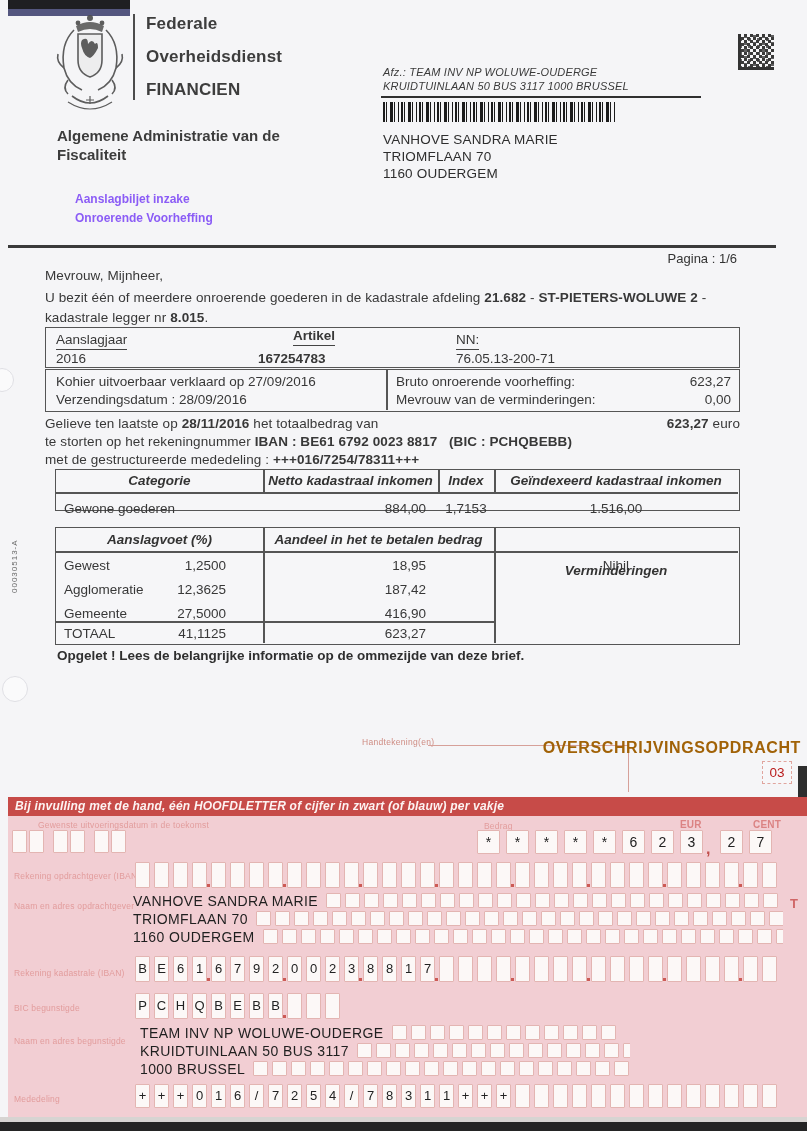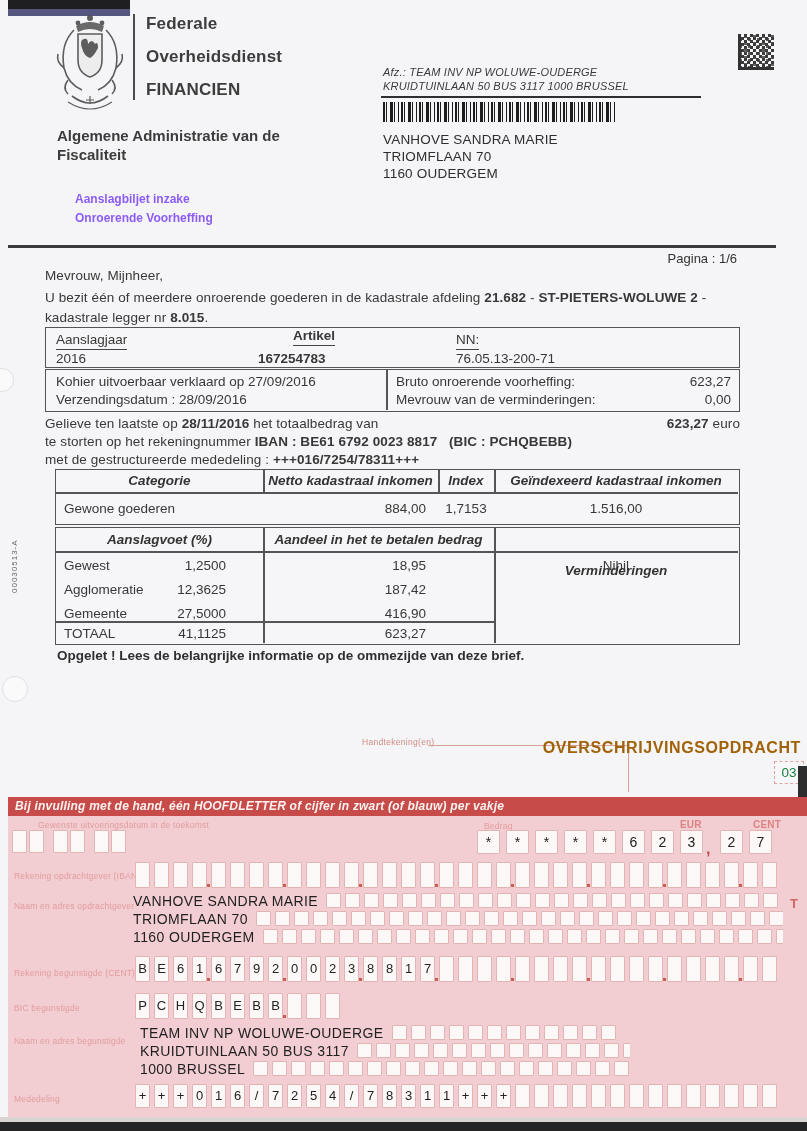--- a/index.html
+++ b/index.html
@@ -39,21 +39,21 @@
   .hdr-it{font-weight:bold;font-style:italic;font-size:13.5px;color:#333;}
 
   .warning{left:57px;top:648px;font-size:13.5px;font-weight:bold;color:#2f2f2f;}
 
   
   .sig-label{left:362px;top:737px;font-size:8.5px;color:#cf8d84;letter-spacing:.3px;}
   .sig-hline{left:428px;top:745px;width:200px;height:1px;background:#d6a099;}
   .sig-vline{left:628px;top:745px;width:1px;height:47px;background:#d6a099;}
   .transfer-title{right:6px;top:739px;font-size:16px;font-weight:bold;color:#a16207;letter-spacing:.6px;}
   .code03{left:762px;top:761px;width:30px;height:23px;border:1px dashed #e0a59e;box-sizing:border-box;
-          text-align:center;line-height:21px;font-size:13.5px;color:#15803d;background:rgba(255,255,255,.25);margin-left:12px;}
+          text-align:center;line-height:21px;font-size:13.5px;color:#b91c1c;background:rgba(255,255,255,.25);}
   .right-mark{left:798px;top:766px;width:9px;height:42px;background:#2e2e2e;}
 
   
   .form{left:8px;top:797px;width:799px;height:321px;background:#f2ced3;}
   .banner{position:absolute;left:0;top:0;width:799px;height:19px;background:#c74b48;}
   .banner-text{position:absolute;left:7px;top:2px;font-size:12px;font-weight:bold;font-style:italic;color:#fdf3f2;letter-spacing:.2px;white-space:nowrap;}
   .flabel{position:absolute;font-size:8.5px;color:#e29c9c;letter-spacing:.2px;white-space:nowrap;}
   .flabel-strong{font-size:10px;font-weight:bold;color:#db8383;}
   .cbox{display:inline-block;box-sizing:border-box;width:15px;height:26px;line-height:24px;margin-right:4px;
         background:#fcf8f7;border:1px solid #e3b5b2;border-radius:1px;
@@ -183,21 +183,21 @@
     <span>Gelieve ten laatste op </span><span class="b">28/11/2016</span><span> het totaalbedrag van</span>
     <span style="position:absolute;right:0;"><span class="b">623,27</span><span> euro</span></span>
   </div>
   <div class="abs body-text" style="left:45px;top:434px;">
     <span>te storten op het rekeningnummer </span><span class="b">IBAN : BE61 6792 0023 8817</span><span style="white-space:pre;">   </span><span class="b">(BIC : PCHQBEBB)</span>
   </div>
   <div class="abs body-text" style="left:45px;top:452px;">
     <span>met de gestructureerde mededeling : </span><span class="b">+++016/7254/78311+++</span>
   </div>
 
-  <div class="abs tbox" style="left:55px;top:469px;width:685px;height:56px;">
+  <div class="abs tbox" style="left:55px;top:469px;width:685px;height:42px;">
     <div class="hline" style="left:0;top:22px;width:682px;"></div>
     <div class="vline" style="left:207px;top:0;height:22px;"></div>
     <div class="vline" style="left:382px;top:0;height:22px;"></div>
     <div class="vline" style="left:438px;top:0;height:22px;"></div>
     <span class="cell hdr-it" style="left:0;top:3px;width:207px;text-align:center;">Categorie</span>
     <span class="cell hdr-it" style="left:207px;top:3px;width:175px;text-align:center;">Netto kadastraal inkomen</span>
     <span class="cell hdr-it" style="left:382px;top:3px;width:56px;text-align:center;">Index</span>
     <span class="cell hdr-it" style="left:438px;top:3px;width:244px;text-align:center;">Geïndexeerd kadastraal inkomen</span>
     <span class="cell" style="left:8px;top:31px;">Gewone goederen</span>
     <span class="cell" style="left:207px;top:31px;width:163px;text-align:right;">884,00</span>
@@ -267,21 +267,21 @@
     <div class="fline" style="left:125px;top:114px;width:650px;">
       <span class="ftext">TRIOMFLAAN 70</span>
       <span class="inrow mini"><span class="cbox"></span><span class="cbox"></span><span class="cbox"></span><span class="cbox"></span><span class="cbox"></span><span class="cbox"></span><span class="cbox"></span><span class="cbox"></span><span class="cbox"></span><span class="cbox"></span><span class="cbox"></span><span class="cbox"></span><span class="cbox"></span><span class="cbox"></span><span class="cbox"></span><span class="cbox"></span><span class="cbox"></span><span class="cbox"></span><span class="cbox"></span><span class="cbox"></span><span class="cbox"></span><span class="cbox"></span><span class="cbox"></span><span class="cbox"></span><span class="cbox"></span><span class="cbox"></span><span class="cbox"></span><span class="cbox"></span></span>
     </div>
     <div class="fline" style="left:125px;top:132px;width:650px;">
       <span class="ftext">1160 OUDERGEM</span>
       <span class="inrow mini"><span class="cbox"></span><span class="cbox"></span><span class="cbox"></span><span class="cbox"></span><span class="cbox"></span><span class="cbox"></span><span class="cbox"></span><span class="cbox"></span><span class="cbox"></span><span class="cbox"></span><span class="cbox"></span><span class="cbox"></span><span class="cbox"></span><span class="cbox"></span><span class="cbox"></span><span class="cbox"></span><span class="cbox"></span><span class="cbox"></span><span class="cbox"></span><span class="cbox"></span><span class="cbox"></span><span class="cbox"></span><span class="cbox"></span><span class="cbox"></span><span class="cbox"></span><span class="cbox"></span><span class="cbox"></span><span class="cbox"></span></span>
     </div>
     <div class="side-t">T</div>
 
-    <div class="flabel" style="left:6px;top:171px;">Rekening begunstigde (CENT)</div>
+    <div class="flabel" style="left:6px;top:171px;">Rekening kadastrale (IBAN)</div>
     <div class="boxrow" style="left:127px;top:159px;"><span class="cbox">B</span><span class="cbox">E</span><span class="cbox">6</span><span class="cbox">1</span><span class="gdot"></span><span class="cbox">6</span><span class="cbox">7</span><span class="cbox">9</span><span class="cbox">2</span><span class="gdot"></span><span class="cbox">0</span><span class="cbox">0</span><span class="cbox">2</span><span class="cbox">3</span><span class="gdot"></span><span class="cbox">8</span><span class="cbox">8</span><span class="cbox">1</span><span class="cbox">7</span><span class="gdot"></span><span class="cbox"></span><span class="cbox"></span><span class="cbox"></span><span class="cbox"></span><span class="gdot"></span><span class="cbox"></span><span class="cbox"></span><span class="cbox"></span><span class="cbox"></span><span class="gdot"></span><span class="cbox"></span><span class="cbox"></span><span class="cbox"></span><span class="cbox"></span><span class="gdot"></span><span class="cbox"></span><span class="cbox"></span><span class="cbox"></span><span class="cbox"></span><span class="gdot"></span><span class="cbox"></span><span class="cbox"></span></div>
 
     <div class="flabel" style="left:6px;top:206px;">BIC begunstigde</div>
     <div class="boxrow" style="left:127px;top:196px;"><span class="cbox">P</span><span class="cbox">C</span><span class="cbox">H</span><span class="cbox">Q</span><span class="cbox">B</span><span class="cbox">E</span><span class="cbox">B</span><span class="cbox">B</span><span class="gdot"></span><span class="cbox"></span><span class="cbox"></span><span class="cbox"></span></div>
 
     <div class="flabel" style="left:6px;top:239px;">Naam en adres begunstigde</div>
     <div class="fline" style="left:132px;top:228px;width:490px;">
       <span class="ftext">TEAM INV NP WOLUWE-OUDERGE</span>
       <span class="inrow mini"><span class="cbox"></span><span class="cbox"></span><span class="cbox"></span><span class="cbox"></span><span class="cbox"></span><span class="cbox"></span><span class="cbox"></span><span class="cbox"></span><span class="cbox"></span><span class="cbox"></span><span class="cbox"></span><span class="cbox"></span></span>
     </div>

